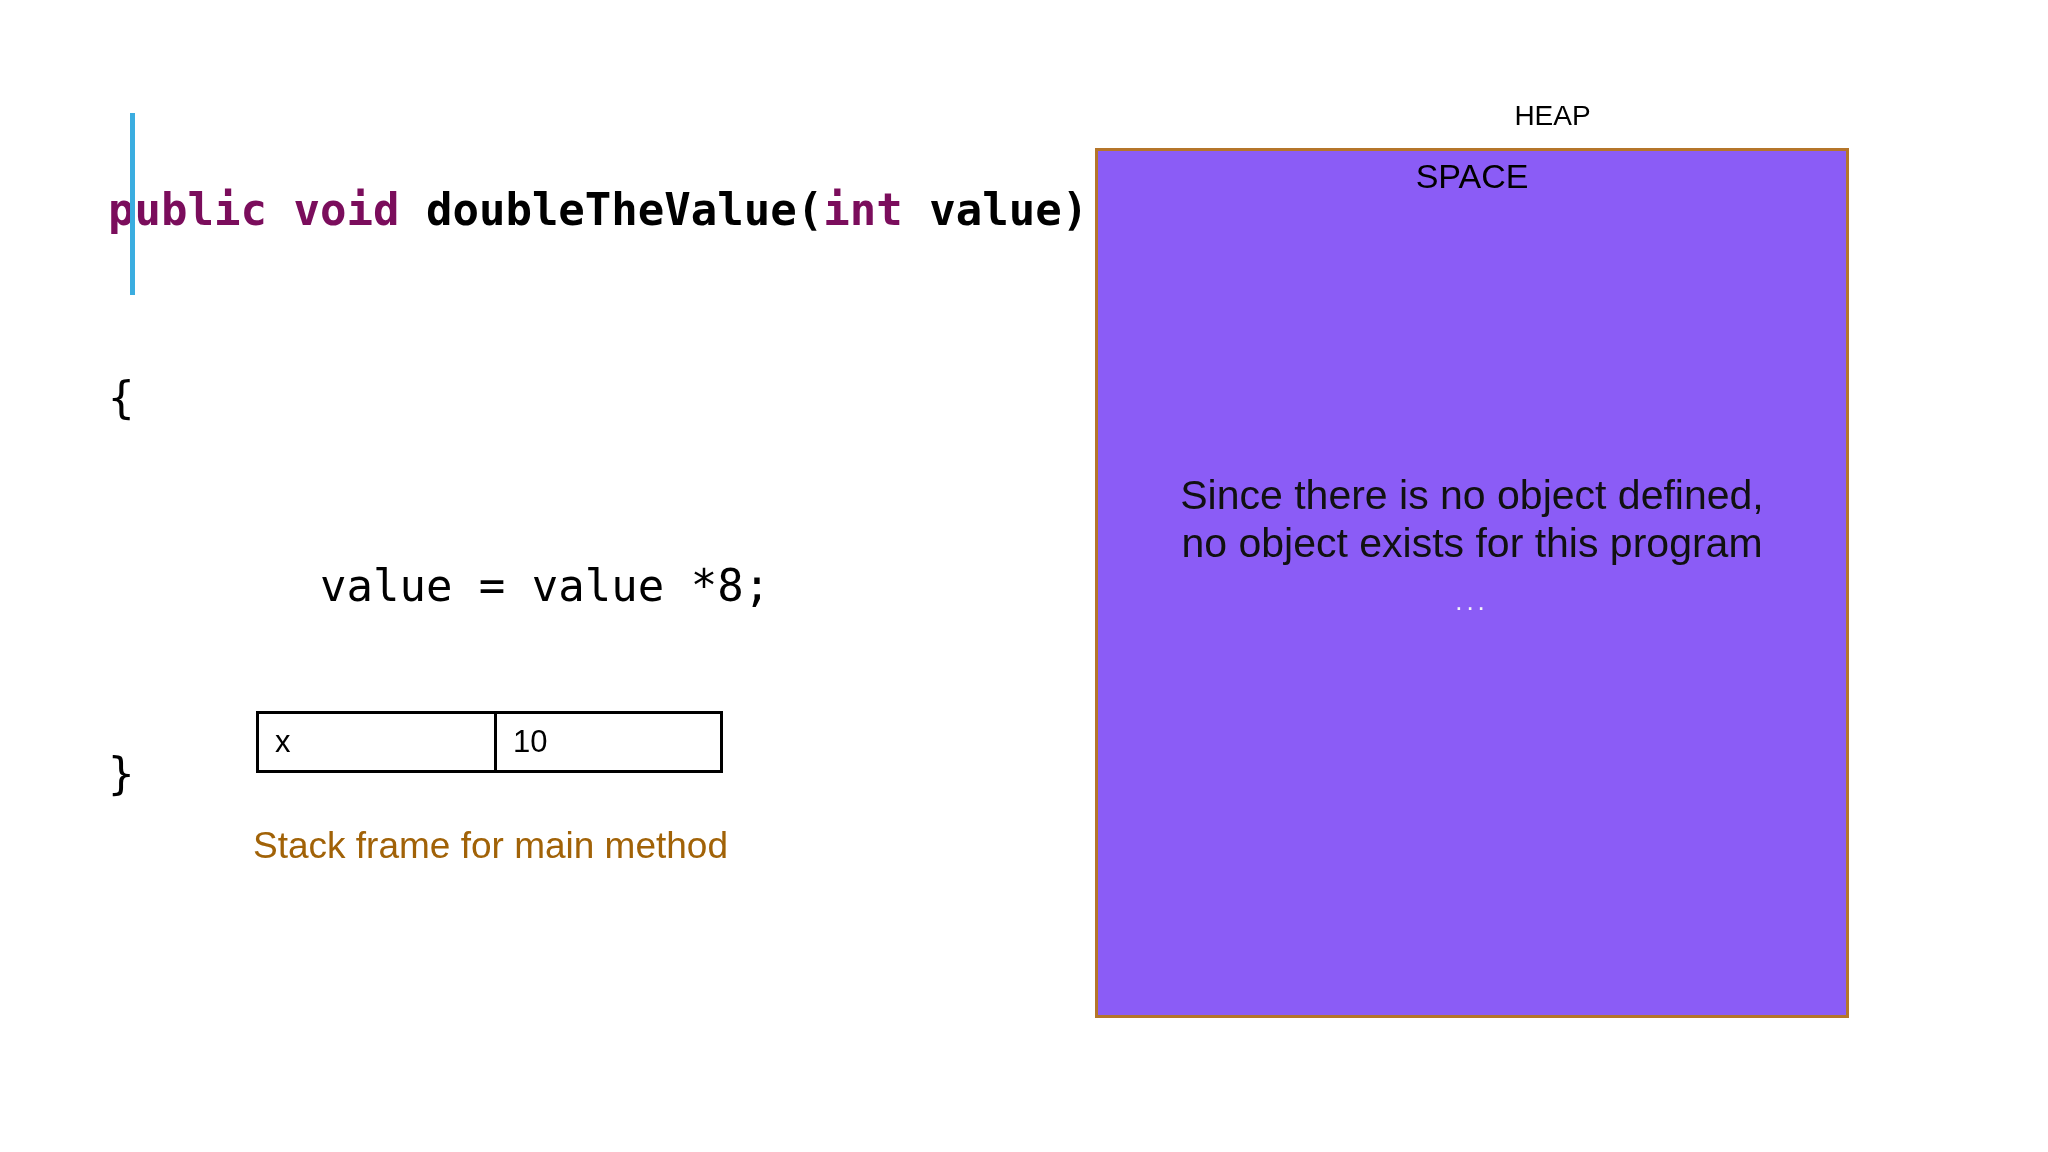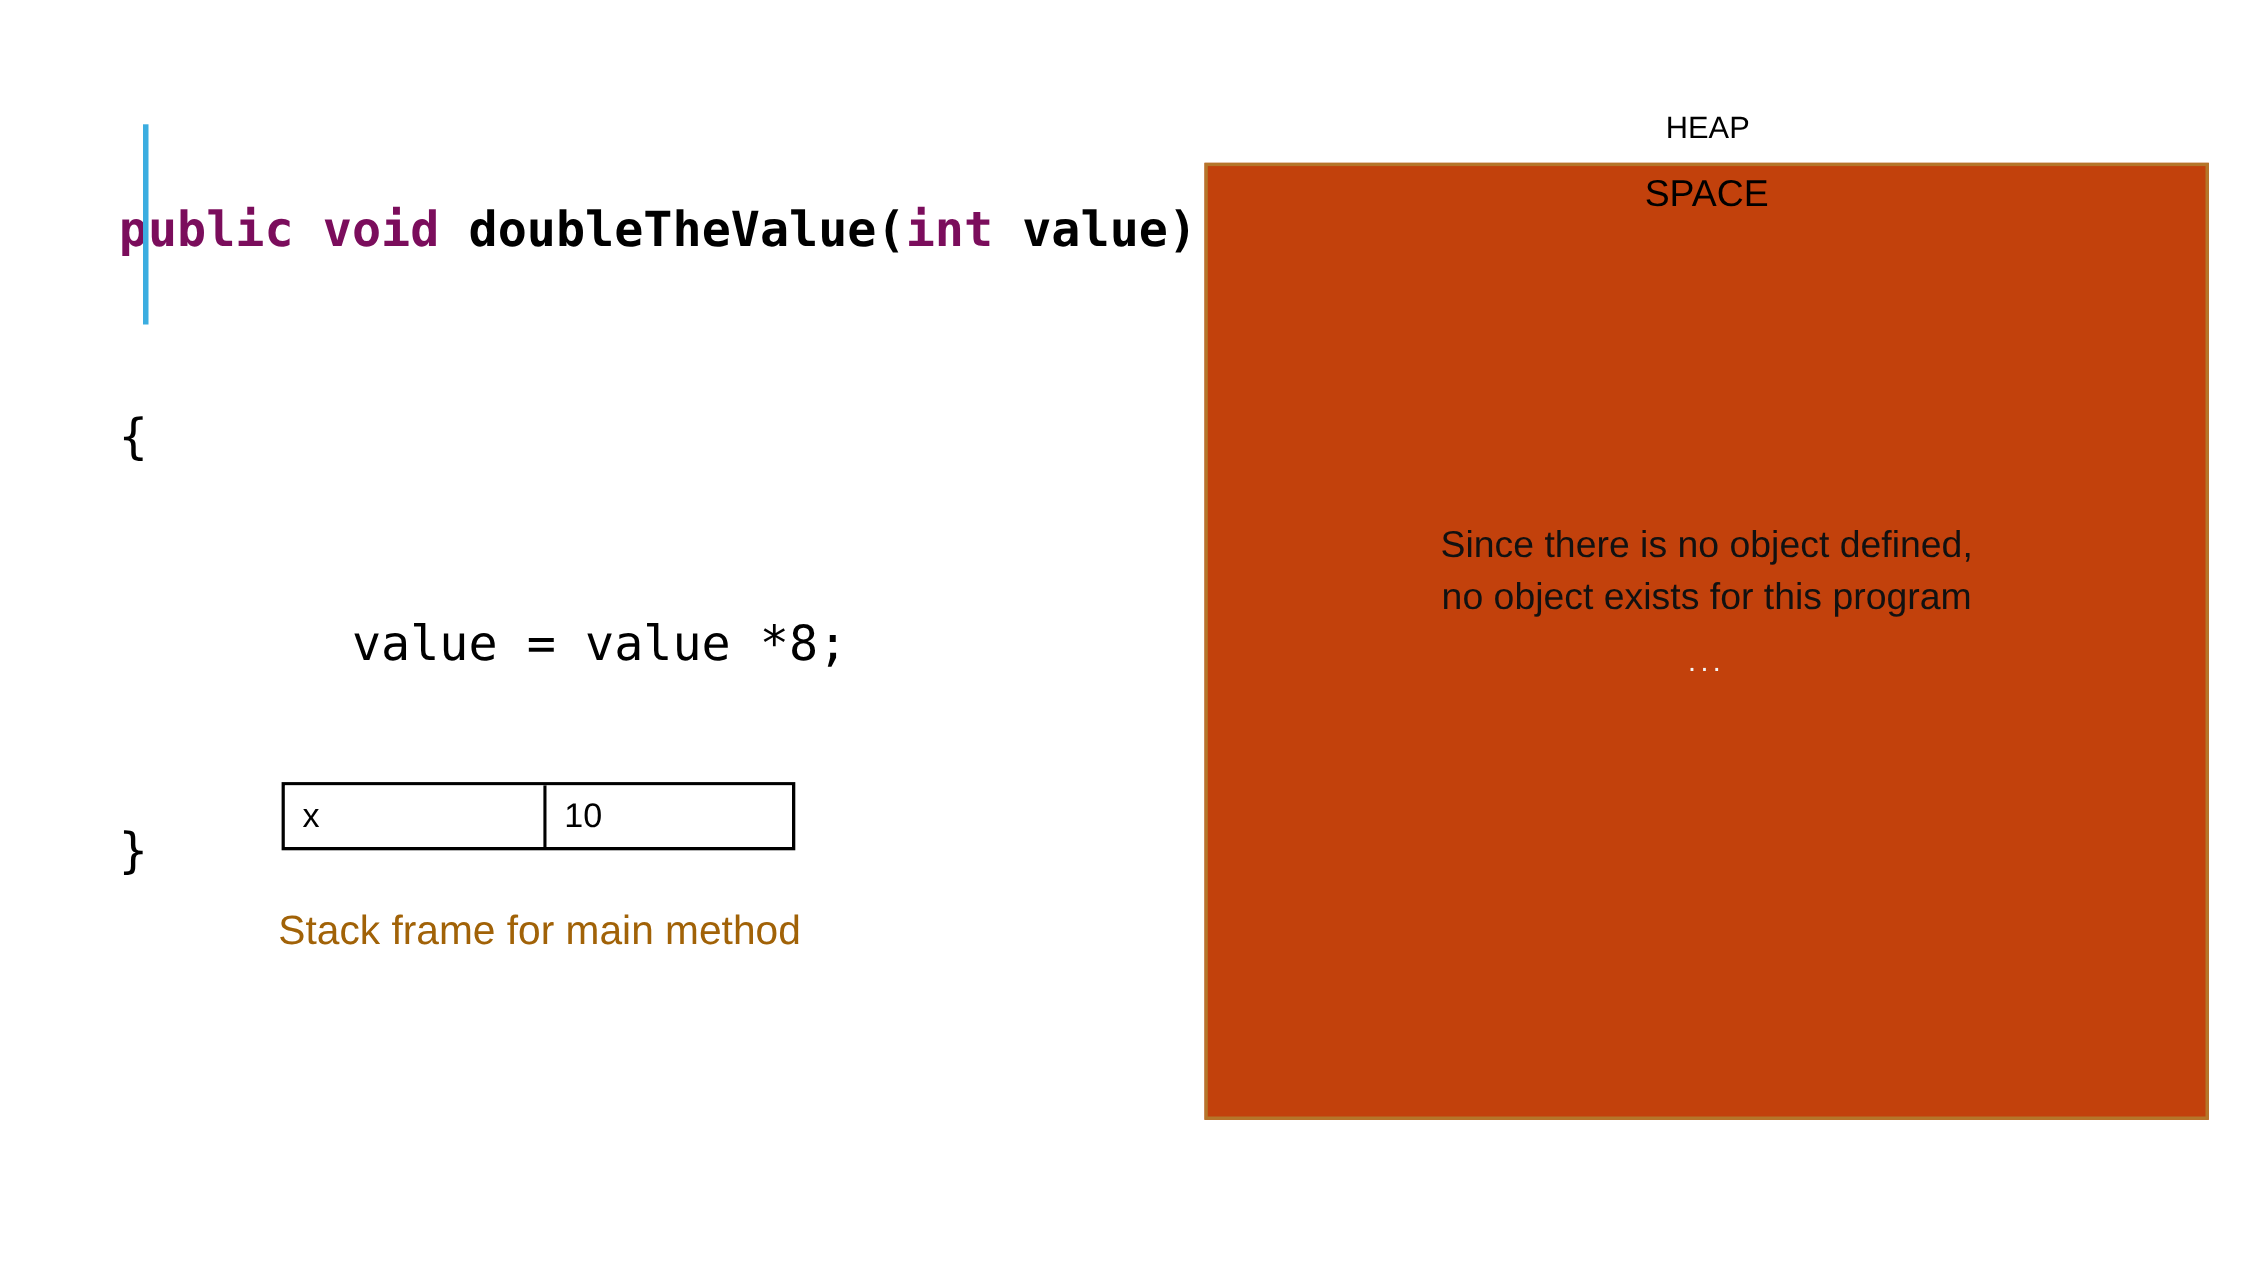--- a/index.html
+++ b/index.html
@@ -123,46 +123,46 @@
     text-align: center;
     font-family: "Liberation Sans", sans-serif;
     font-size: 28px;
     color: #000000;
   }
 
   .heap-box {
     position: absolute;
     left: 1095px;
     top: 148px;
-    width: 913px;
+    width: 754px;
     height: 870px;
     box-sizing: border-box;
     border: 3px solid #B5762A;
-    background: #c2410c;
+    background: #8b5cf6;
   }
 
   .heap-space-label {
     position: absolute;
     left: 0;
     top: 6px;
     width: 100%;
     text-align: center;
     font-family: "Liberation Sans", sans-serif;
     font-size: 34px;
     color: #000000;
   }
 
   .heap-message {
     position: absolute;
     left: 0;
     top: 320px;
     width: 100%;
     text-align: center;
     font-family: "Liberation Sans", sans-serif;
-    font-size: 34px;
+    font-size: 41px;
     line-height: 48px;
     color: #111111;
   }
 
   .heap-message .line {
     display: block;
   }
 
   .heap-ellipsis {
     position: absolute;

